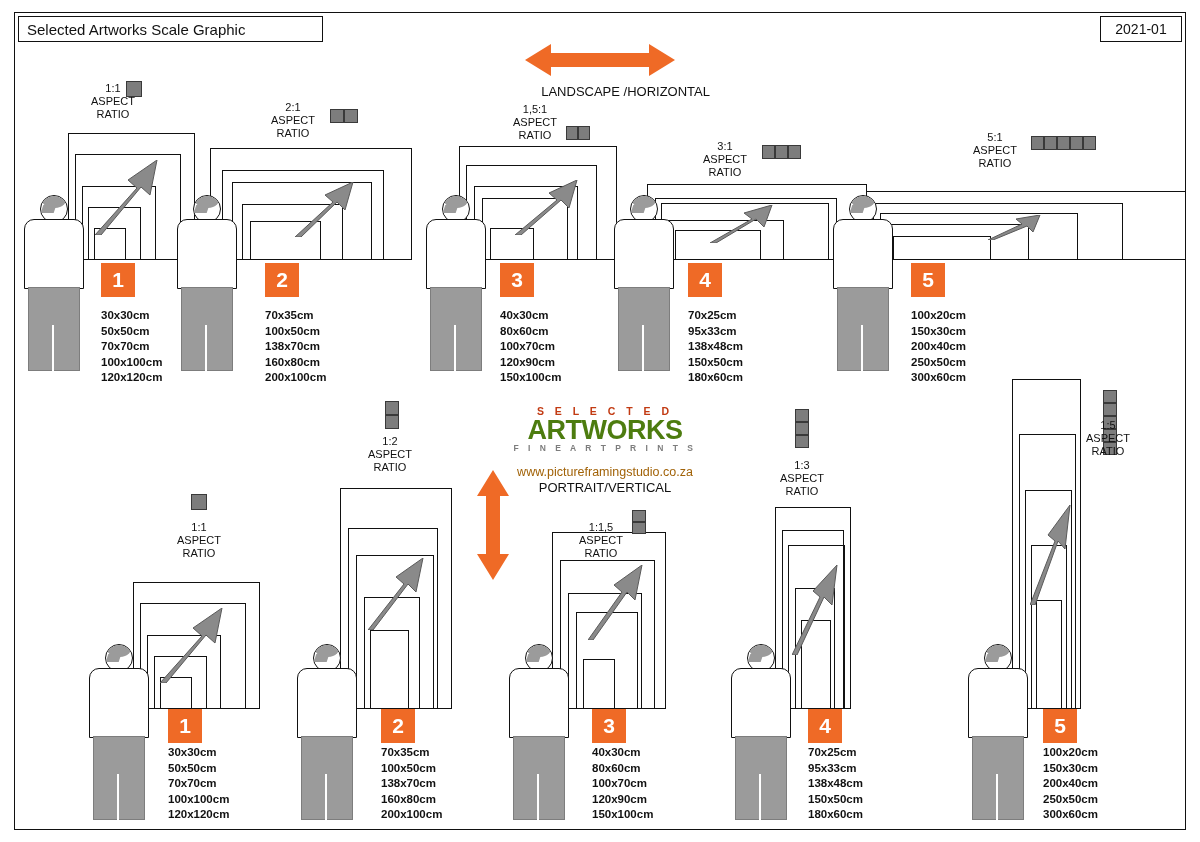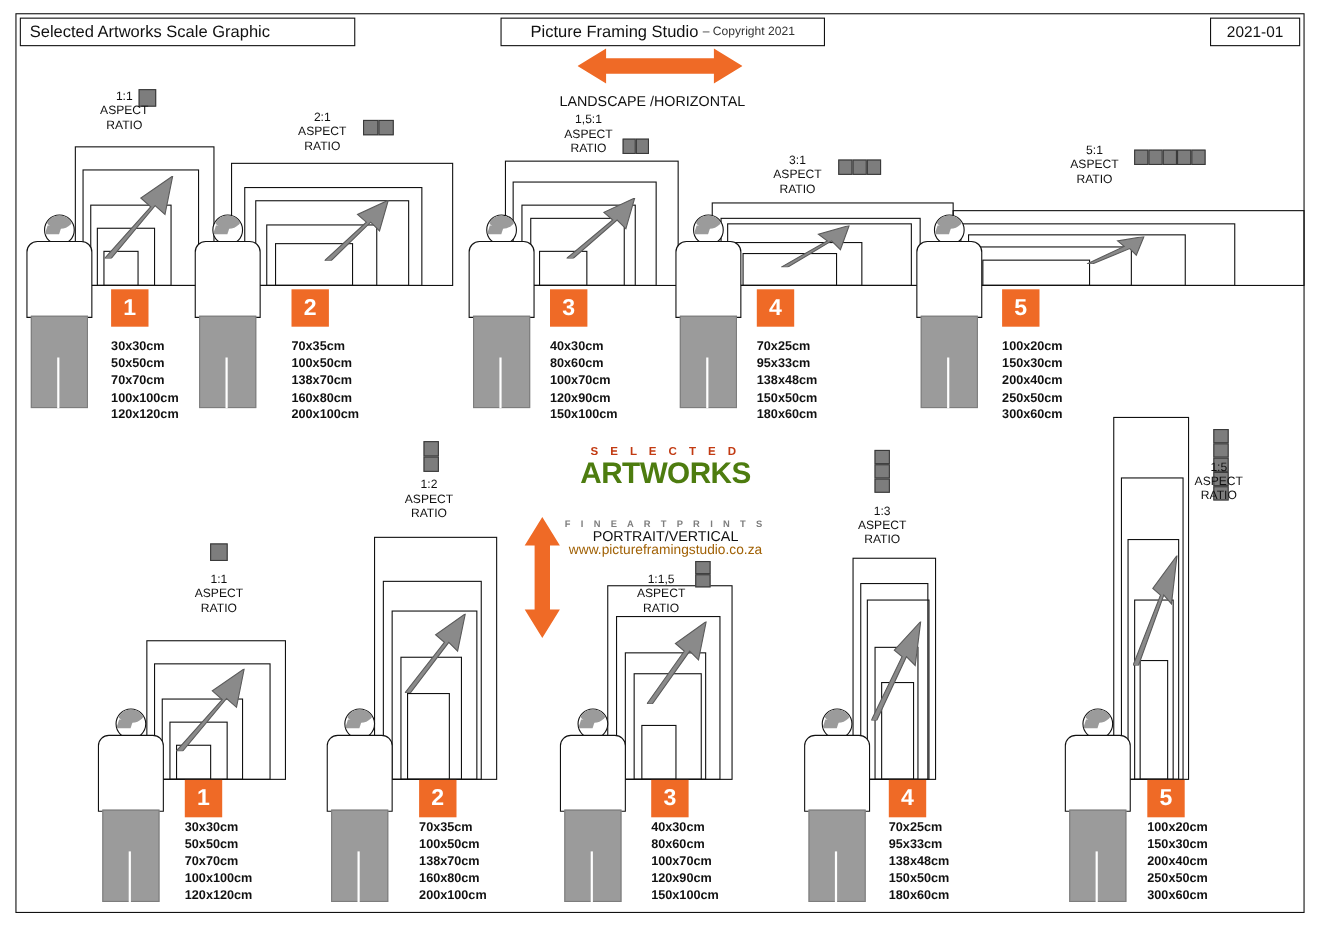--- a/index.html
+++ b/index.html
@@ -68,39 +68,35 @@
     font-size:21px;font-weight:bold;display:flex;align-items:center;justify-content:center;
   }
 
   
   .arrow{position:absolute;}
 
   
   #brand{position:absolute;left:495px;top:405px;width:220px;text-align:center;}
   #brand .b1{font-size:10.5px;letter-spacing:4px;color:#c23a12;font-weight:bold;}
   #brand .b2{font-size:27px;font-weight:bold;letter-spacing:-0.5px;line-height:26px;color:#4d7c0f;}
-  #brand .b3{font-size:8.5px;letter-spacing:3.5px;color:#7d7d7d;font-weight:bold;margin-top:28px;}
+  #brand .b3{font-size:8.5px;letter-spacing:3.5px;color:#7d7d7d;font-weight:bold;}
   #brand .url{font-size:12.5px;margin-top:12px;color:#a16207;}
 
-  #orient-landscape{position:absolute;left:488px;top:84px;font-size:13px;width:210px;text-align:center;}
+  #orient-landscape{position:absolute;left:500px;top:84px;font-size:13px;width:210px;text-align:right;}
   #orient-portrait{position:absolute;left:505px;top:480px;font-size:13px;width:200px;text-align:center;}
 </style>
 </head>
 <body>
 
 <div class="sheet">
 
   <div class="border-outer"></div>
 
   <div class="hdr-box" id="hdr-left">
     <span>Selected Artworks Scale Graphic</span>
-  </div>
-  <div class="hdr-box" id="hdr-mid">
-    <span class="title-main">Picture Framing Studio</span>
-    <span class="title-sub">– Copyright 2021</span>
   </div>
   <div class="hdr-box" id="hdr-right">
     <span>2021-01</span>
   </div>
 
   <svg id="landscape-arrow" style="position:absolute;left:525px;top:42px;" width="150" height="36">
     <polygon points="0,18 26,2 26,11 124,11 124,2 150,18 124,34 124,25 26,25 26,34" fill="#ef6a26"></polygon>
   </svg>
   <div id="orient-landscape">LANDSCAPE /HORIZONTAL</div>
 

